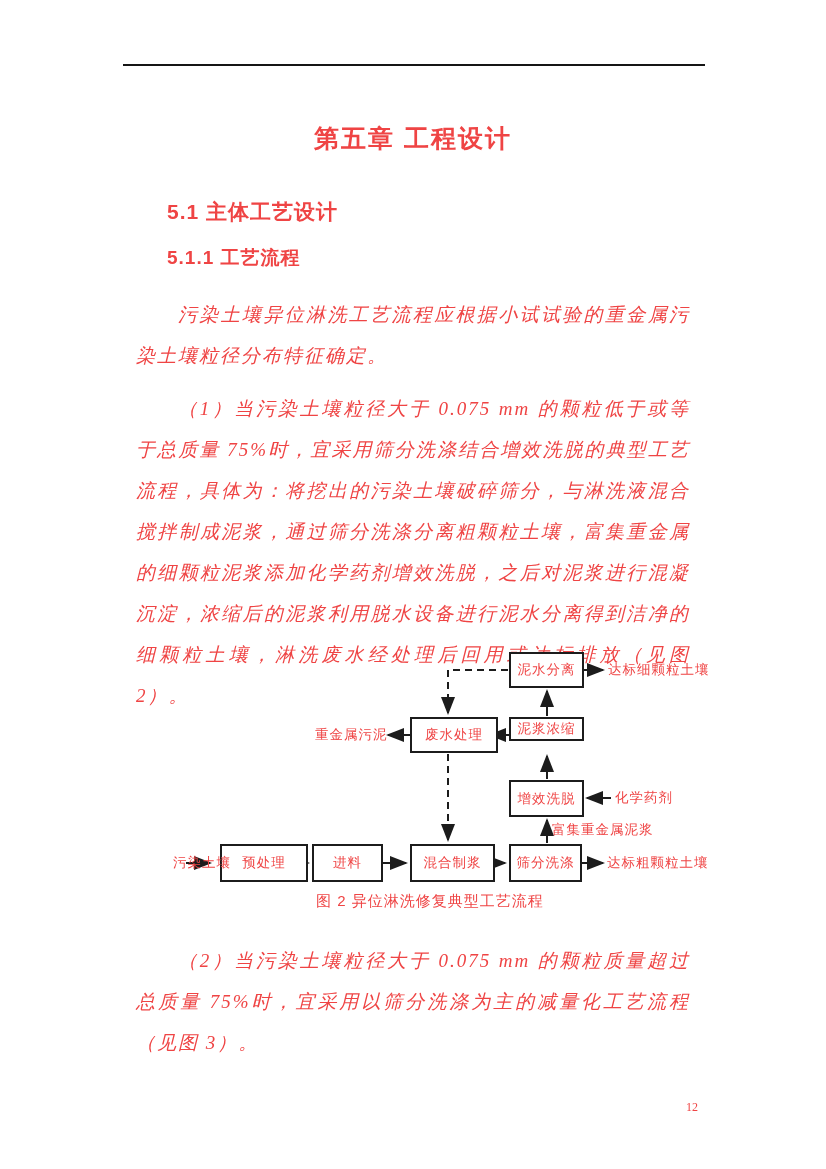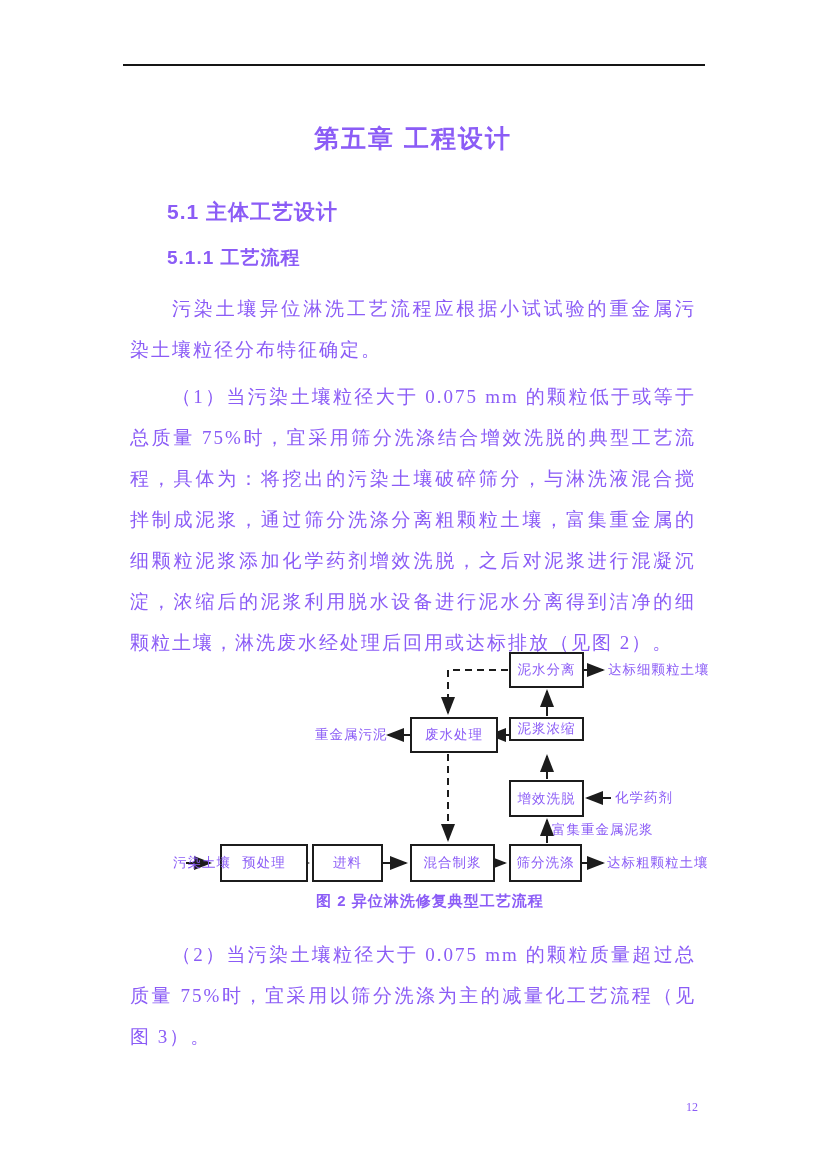--- a/index.html
+++ b/index.html
@@ -1,20 +1,20 @@
 <!DOCTYPE html>
 <html><head>
 <meta charset="utf-8">
 <style>
   html,body{margin:0;padding:0;background:#ffffff;}
   .page{
     position:relative;
     width:826px;height:1169px;
     background:#ffffff;
-    color:#8b5cf6;
+    color:#ef4444;
     font-family:"Liberation Serif","DejaVu Serif",serif;
     overflow:hidden;
   }
   .top-rule{
     position:absolute;left:123px;top:64px;width:582px;height:0;
     border-top:2px solid #151515;
   }
   .chapter-title{
     position:absolute;left:0;top:122px;width:826px;
     text-align:center;
@@ -29,21 +29,21 @@
   .h2{
     position:absolute;left:167px;top:245px;
     font-family:"Liberation Sans","DejaVu Sans",sans-serif;
     font-weight:bold;font-size:19px;letter-spacing:1px;
   }
   .bodytext{
     position:absolute;left:124px;width:578px;
     font-size:19px;line-height:41px;letter-spacing:2px;
     text-align:justify;
   }
-  .bodytext p{margin:6px;text-indent:42px;}
+  .bodytext p{margin:12px;text-indent:42px;font-style:italic;}
   #text-block-1{top:282px;}
   #text-block-2{top:928px;}
   .figure{
     position:absolute;left:124px;top:645px;width:578px;height:250px;
     font-size:13.5px;letter-spacing:1px;
   }
   .fc-svg{position:absolute;left:0;top:0;}
   .fc-svg line,.fc-svg path{stroke:#1c1c1c;stroke-width:2;fill:none;}
   .fc-svg .dash{stroke-dasharray:7 5;}
   .fc-svg marker path{fill:#1c1c1c;stroke:none;}
@@ -53,21 +53,21 @@
     display:flex;align-items:center;justify-content:center;
     text-align:center;box-sizing:border-box;
     white-space:nowrap;
   }
   .flabel{
     position:absolute;white-space:nowrap;line-height:14px;
   }
   .fig-caption{
     position:absolute;left:316px;top:892px;
     font-family:"Liberation Sans","DejaVu Sans",sans-serif;
-    font-weight:bold;font-size:15px;letter-spacing:1px;white-space:nowrap;
+    font-weight:normal;font-size:15px;letter-spacing:1px;white-space:nowrap;
   }
   .page-number{
     position:absolute;left:686px;top:1100px;
     font-size:12px;
   }
 </style>
 </head>
 <body>
 
 <div class="page">

